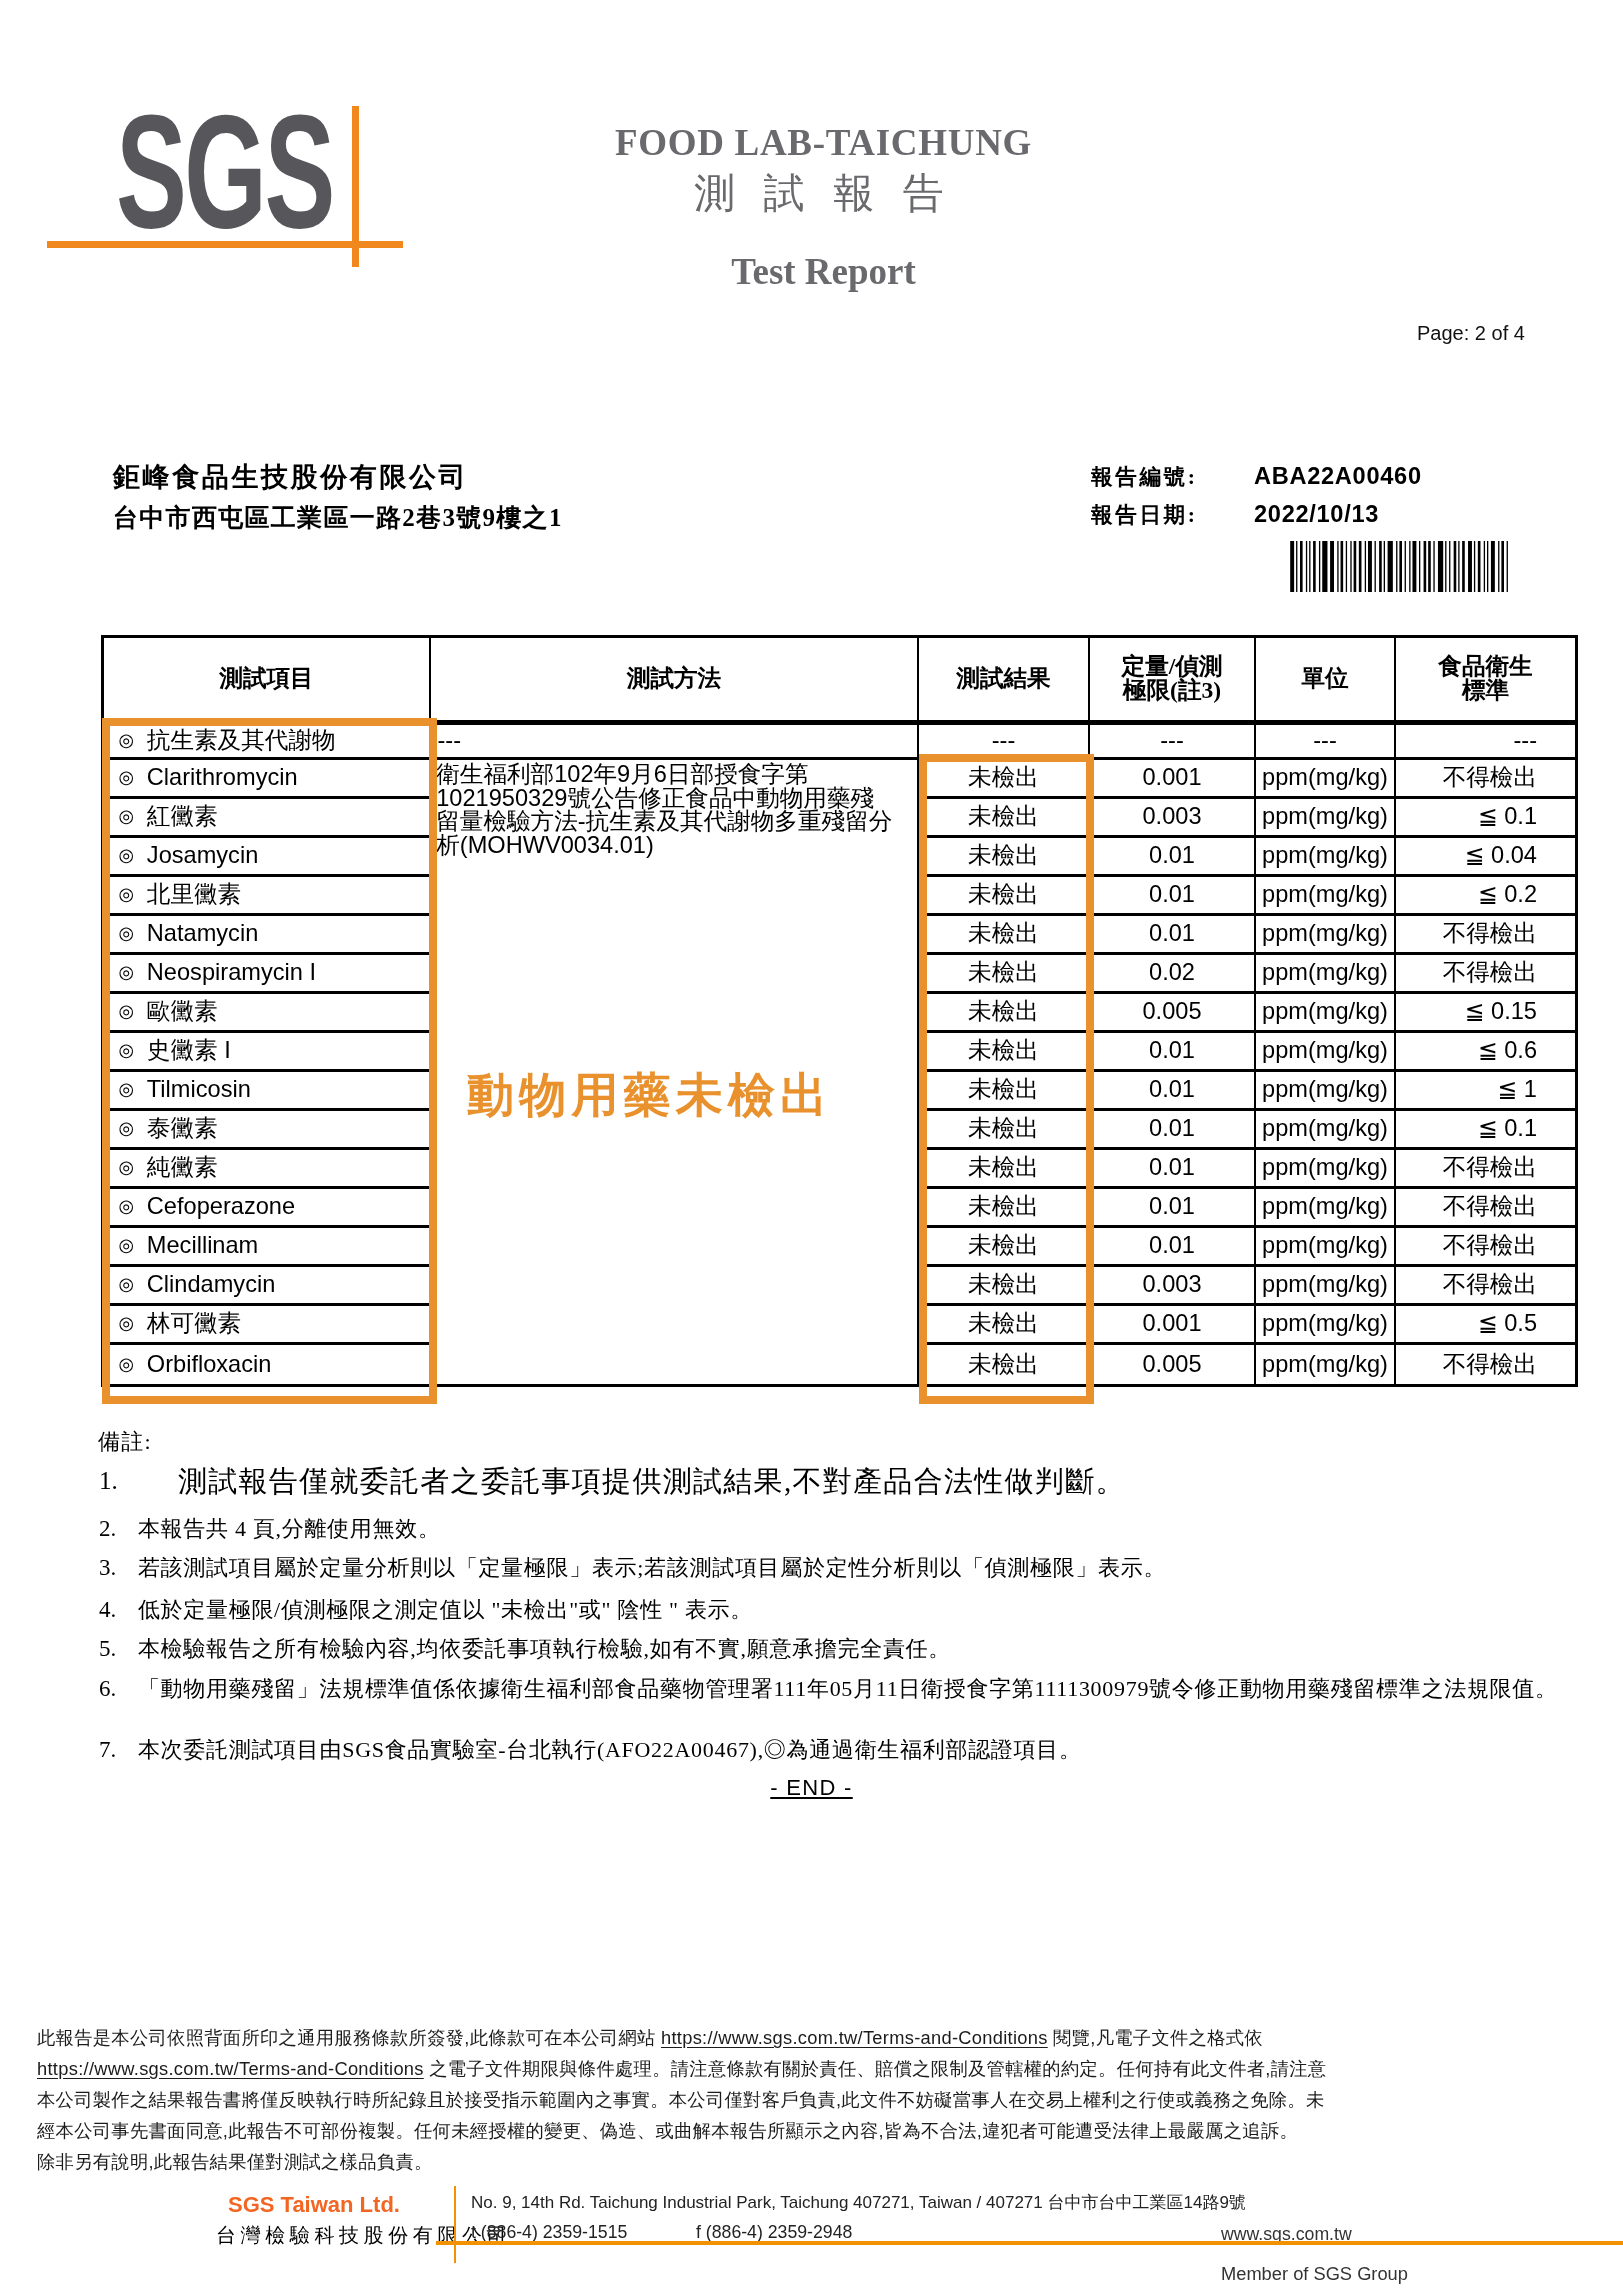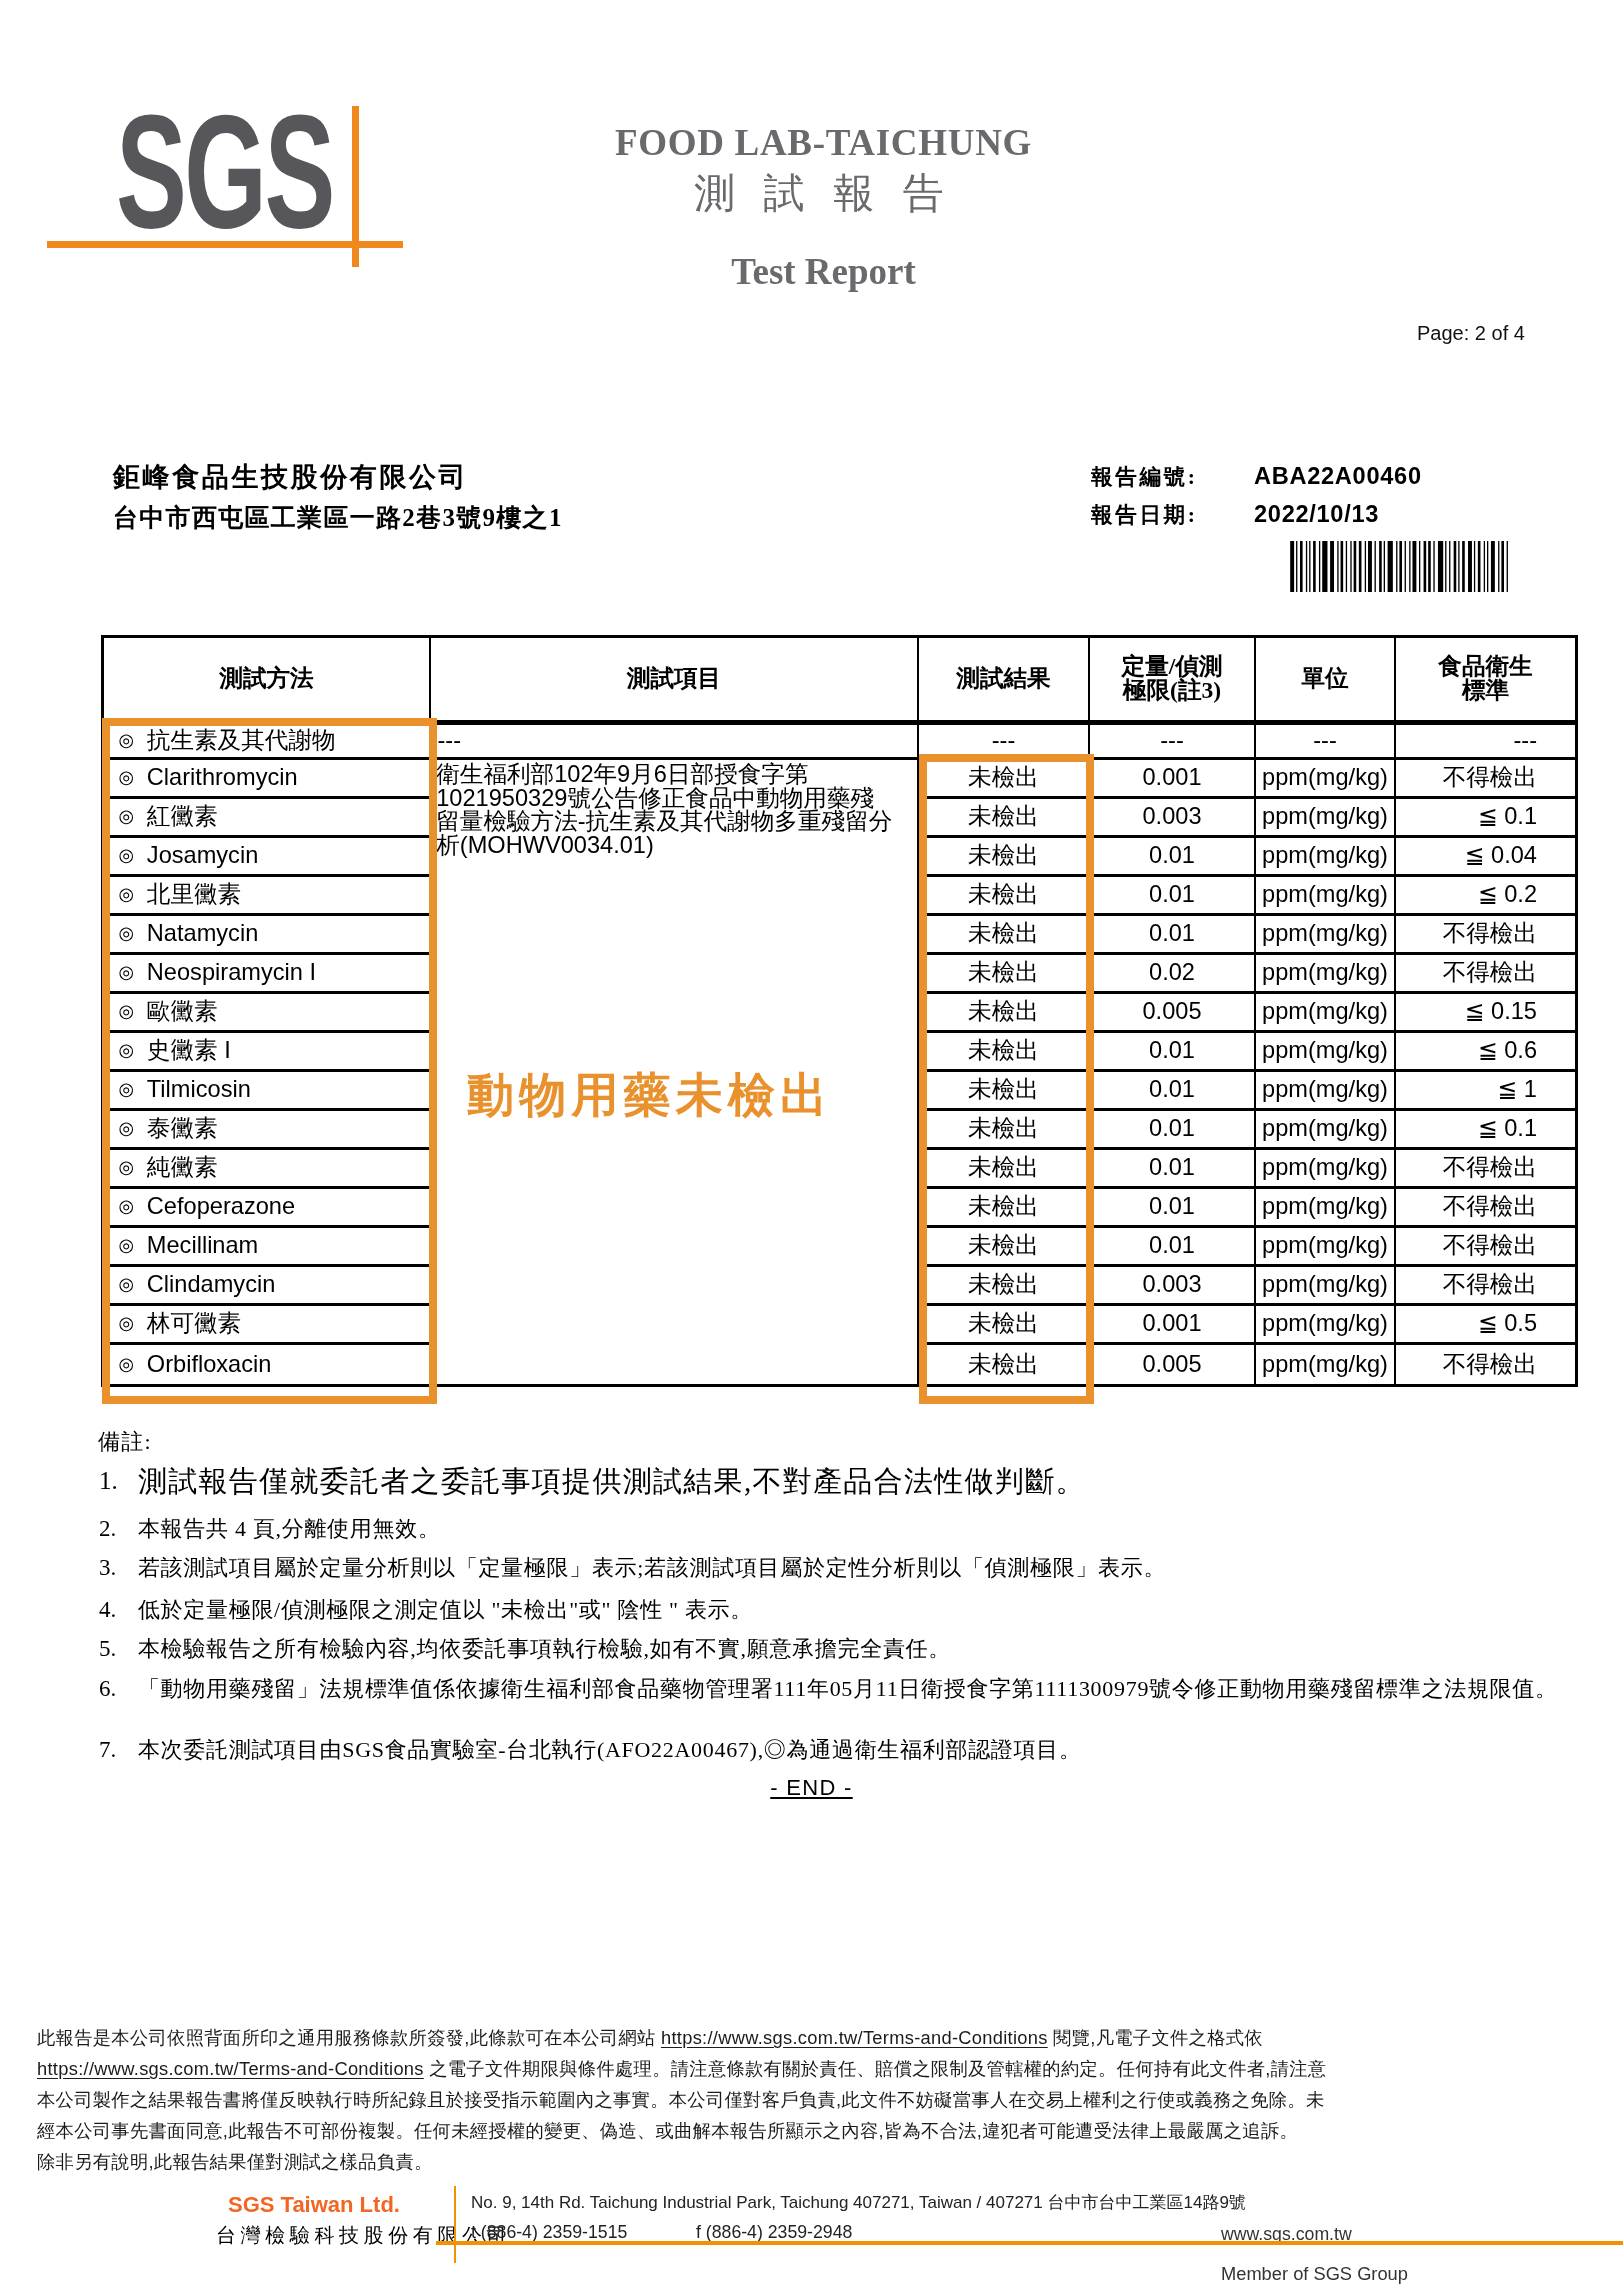--- a/index.html
+++ b/index.html
@@ -57,21 +57,21 @@
   .hl-results{left:919px;top:754px;width:175px;height:650px;}
   .watermark{position:absolute;left:467px;top:1064px;font-size:47px;font-weight:700;
     letter-spacing:5.2px;color:var(--hl-orange);}
 
   
   .notes-title{position:absolute;left:98px;top:1427px;font-family:"Liberation Serif",serif;
     font-size:22px;letter-spacing:1.3px;}
   .note{position:absolute;left:99px;width:1476px;display:flex;align-items:flex-start;gap:7.9px;}
   .nno{flex:0 0 31px;font-family:"Liberation Serif",serif;font-size:23px;line-height:32px;}
   .ntext{flex:1;font-family:"Liberation Serif",serif;font-size:22px;line-height:32px;letter-spacing:0.7px;}
-  .note.big .ntext{font-size:29px;line-height:34px;letter-spacing:1.3px;}
+  .note.big .ntext{font-size:29px;line-height:34px;letter-spacing:1.3px;margin-left:40px;}
   .note.big .nno{font-size:25px;line-height:34px;}
   .end-label{position:absolute;left:0;top:1775px;width:1623px;text-align:center;font-size:22px;letter-spacing:1.3px;text-decoration:underline;}
 
   
   .legal{position:absolute;left:37px;top:2022px;width:1570px;color:#1b1b1b;}
   .legal-line{white-space:nowrap;font-size:18.3px;line-height:31px;letter-spacing:0.3px;}
   .turl{text-decoration:underline;text-underline-offset:3.3px;}
   .f-company-en{position:absolute;left:228px;top:2192px;font-size:22px;font-weight:700;color:var(--f-orange);}
   .f-company-zh{position:absolute;left:216px;top:2222px;font-family:"Liberation Serif",serif;
     font-size:20px;letter-spacing:4.6px;}
@@ -149,22 +149,22 @@
       <rect x="287" y="0" width="4" height="78" fill="#000"></rect>
       <rect x="296" y="0" width="2" height="78" fill="#000"></rect>
       <rect x="301" y="0" width="2" height="78" fill="#000"></rect>
       <rect x="307" y="0" width="6" height="78" fill="#000"></rect>
       <rect x="318" y="0" width="2" height="78" fill="#000"></rect>
       <rect x="323" y="0" width="4" height="78" fill="#000"></rect>
       <rect x="331" y="0" width="2" height="78" fill="#000"></rect>
     </svg>
 
   <div class="rtable">
+      <div class="hc">測試項目</div>
       <div class="hc">測試方法</div>
-      <div class="hc">測試項目</div>
       <div class="hc">測試結果</div>
       <div class="hc">定量/偵測
 極限(註3)</div>
       <div class="hc">單位</div>
       <div class="hc lc">食品衛生
 標準</div>
       <div class="ic">
         <div class="bullet">◎</div>
         <div>抗生素及其代謝物</div>
       </div>

